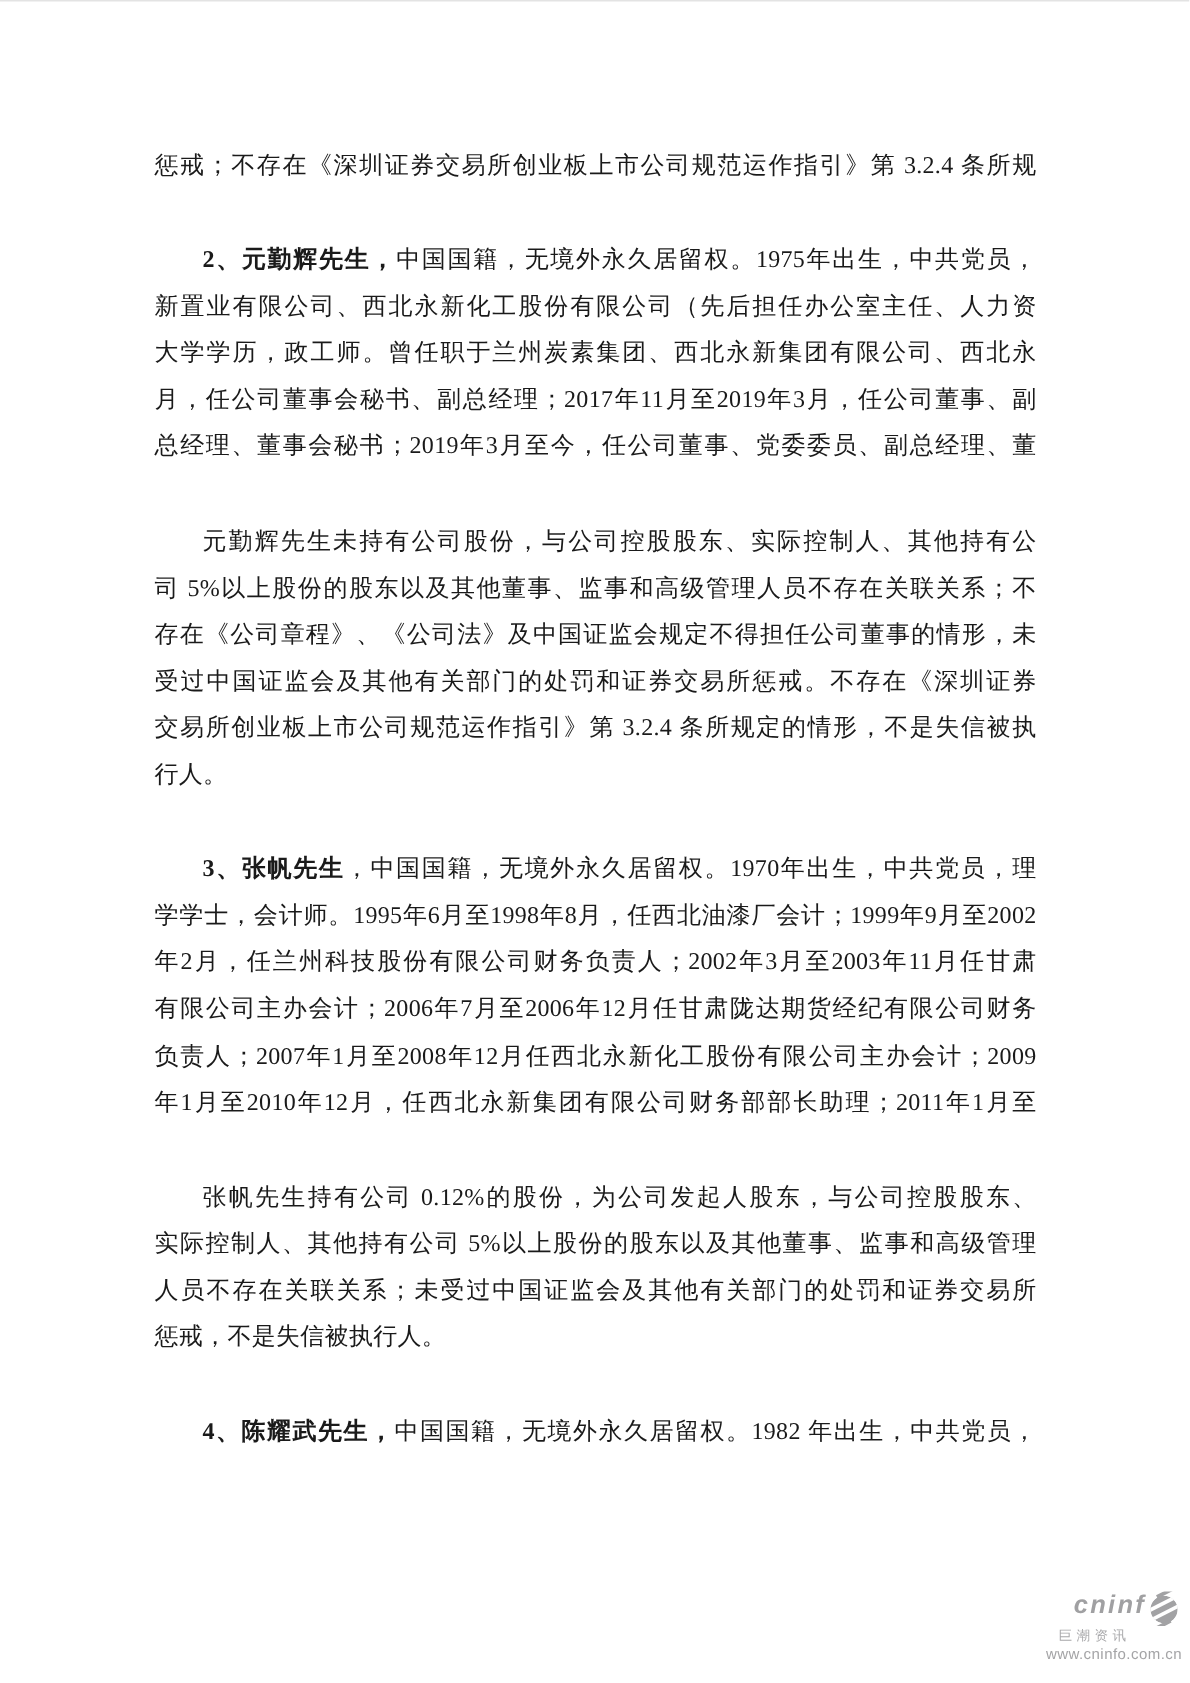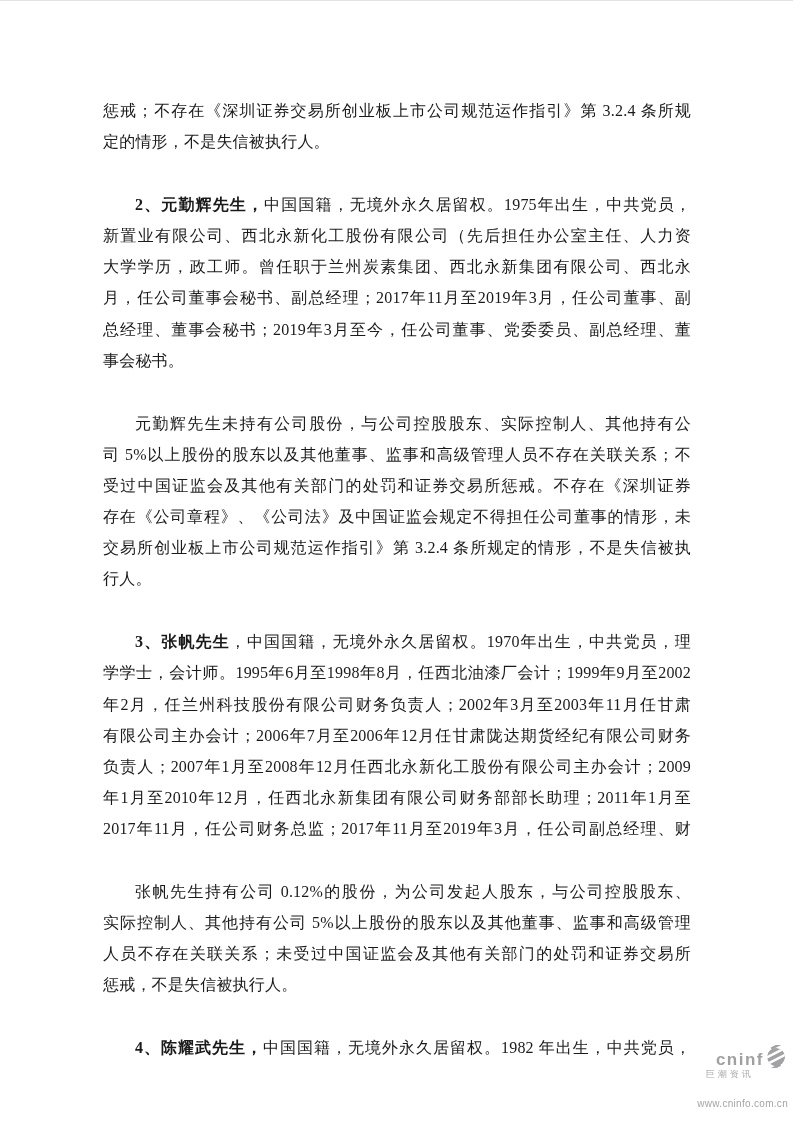--- a/index.html
+++ b/index.html
@@ -41,80 +41,78 @@
     position: absolute;
     right: 5px;
     bottom: 13px;
     text-align: right;
     color: #a4a4a6;
     font-family: "Liberation Sans", "DejaVu Sans", sans-serif;
     line-height: 1;
   }
   .logo-row {
     display: flex;
-    align-items: flex-end;
+    align-items: flex-start;
     justify-content: flex-end;
     gap: 1px;
+    font-style: italic;
   }
   .brand {
     font-size: 17px;
     font-weight: 700;
     letter-spacing: 1.5px;
     color: #a0a0a2;
   }
   .swirl { display: block; }
   .brand-cn {
     font-size: 9px;
     letter-spacing: 3px;
     margin: 2px 26px 0 0;
     color: #a8a8aa;
     font-family: "Liberation Sans", "DejaVu Sans", sans-serif;
     text-align: center;
   }
   .url {
     font-size: 10px;
     letter-spacing: 0.3px;
-    margin-top: 20px;
+    margin-top: 4px;
     color: #a4a4a6;
   }
 </style>
 </head>
 <body>
 
 <div class="page-top-edge"></div>
 
 <div class="text-block">
     <div class="paragraph">
       <div class="line"><span>惩戒；不存在《深圳证券交易所创业板上市公司规范运作指引》第 3.2.4 条所规</span></div>
-      <div class="line last"><span>定的情形，不是失信被执行人。</span></div>
     </div>
     <div class="paragraph">
       <div class="line indent"><span class="bold">2、元勤辉先生，</span><span>中国国籍，无境外永久居留权。1975年出生，中共党员，</span></div>
       <div class="line"><span>新置业有限公司、西北永新化工股份有限公司（先后担任办公室主任、人力资</span></div>
       <div class="line"><span>大学学历，政工师。曾任职于兰州炭素集团、西北永新集团有限公司、西北永</span></div>
       <div class="line"><span>月，任公司董事会秘书、副总经理；2017年11月至2019年3月，任公司董事、副</span></div>
       <div class="line"><span>总经理、董事会秘书；2019年3月至今，任公司董事、党委委员、副总经理、董</span></div>
-      <div class="line last"><span>事会秘书。</span></div>
     </div>
     <div class="paragraph">
       <div class="line indent"><span>元勤辉先生未持有公司股份，与公司控股股东、实际控制人、其他持有公</span></div>
       <div class="line"><span>司 5%以上股份的股东以及其他董事、监事和高级管理人员不存在关联关系；不</span></div>
+      <div class="line"><span>存在《公司章程》、《公司法》及中国证监会规定不得担任公司董事的情形，未</span></div>
       <div class="line"><span>受过中国证监会及其他有关部门的处罚和证券交易所惩戒。不存在《深圳证券</span></div>
-      <div class="line"><span>存在《公司章程》、《公司法》及中国证监会规定不得担任公司董事的情形，未</span></div>
       <div class="line"><span>交易所创业板上市公司规范运作指引》第 3.2.4 条所规定的情形，不是失信被执</span></div>
       <div class="line last"><span>行人。</span></div>
     </div>
     <div class="paragraph">
       <div class="line indent"><span class="bold">3、张帆先生</span><span>，中国国籍，无境外永久居留权。1970年出生，中共党员，理</span></div>
       <div class="line"><span>学学士，会计师。1995年6月至1998年8月，任西北油漆厂会计；1999年9月至2002</span></div>
       <div class="line"><span>年2月，任兰州科技股份有限公司财务负责人；2002年3月至2003年11月任甘肃</span></div>
       <div class="line"><span>有限公司主办会计；2006年7月至2006年12月任甘肃陇达期货经纪有限公司财务</span></div>
       <div class="line"><span>负责人；2007年1月至2008年12月任西北永新化工股份有限公司主办会计；2009</span></div>
       <div class="line"><span>年1月至2010年12月，任西北永新集团有限公司财务部部长助理；2011年1月至</span></div>
-      <div class="line"><span>2017年11月，任公司财务总监；2017年11月至2019年3月，任公司副总经理、财</span></div>
     </div>
     <div class="paragraph">
       <div class="line indent"><span>张帆先生持有公司 0.12%的股份，为公司发起人股东，与公司控股股东、</span></div>
       <div class="line"><span>实际控制人、其他持有公司 5%以上股份的股东以及其他董事、监事和高级管理</span></div>
       <div class="line"><span>人员不存在关联关系；未受过中国证监会及其他有关部门的处罚和证券交易所</span></div>
       <div class="line last"><span>惩戒，不是失信被执行人。</span></div>
     </div>
     <div class="paragraph">
       <div class="line indent"><span class="bold">4、陈耀武先生，</span><span>中国国籍，无境外永久居留权。1982 年出生，中共党员，</span></div>
     </div>

